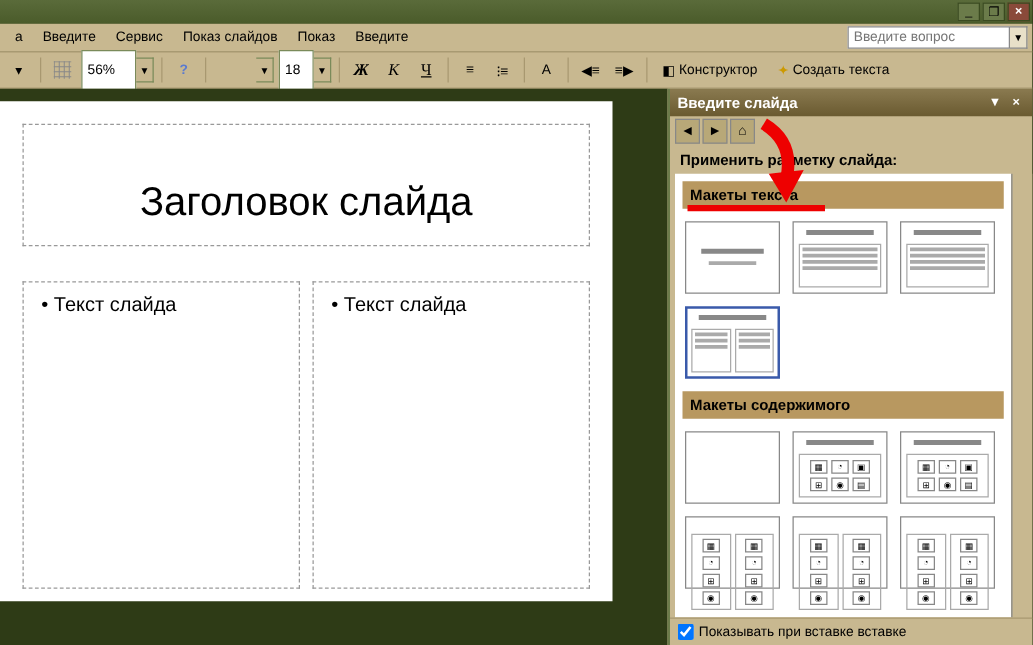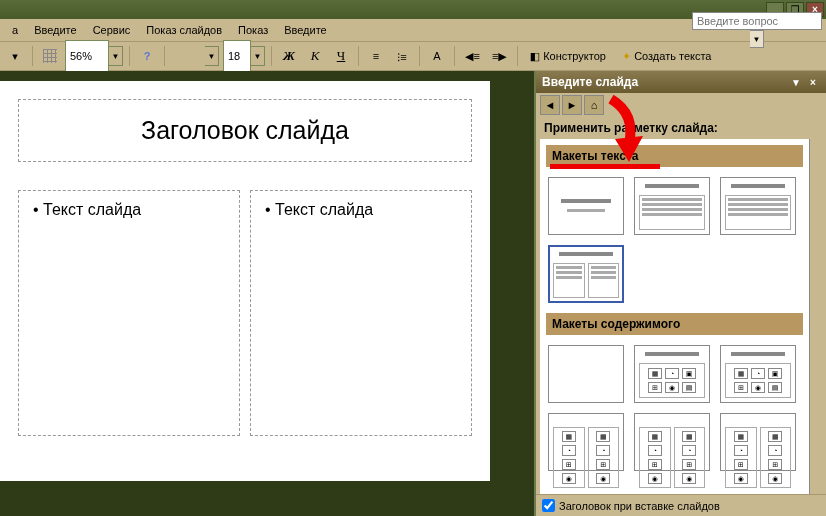--- a/index.html
+++ b/index.html
@@ -7,21 +7,21 @@
   
   
   .titlebar { height: 19px; background: linear-gradient(to bottom, #5a6b3a, #4a5b2a); display: flex; justify-content: flex-end; align-items: center; padding-right: 2px; gap: 2px; }
   .winbtn { width: 18px; height: 15px; background: #6b7b4a; border: 1px solid #3a4a20; display: flex; align-items: center; justify-content: center; font-size: 10px; color: #000; cursor: pointer; }
   .winbtn.close { background: #8a4a3a; color: #fff; font-weight: bold; }
   
   
   .menubar { height: 22px; background: #c8b890; display: flex; align-items: center; padding: 0 4px; gap: 0; }
   .menuitem { padding: 3px 8px; cursor: pointer; }
   .menubar .spacer { flex: 1; }
-  .askbox { display: flex; align-items: center; flex-direction: column; }
+  .askbox { display: flex; align-items: center; }
   .askbox input { width: 130px; height: 18px; border: 1px solid #888; padding: 0 4px; font-size: 11px; }
   .askbox .dd { width: 14px; height: 18px; border: 1px solid #888; border-left: none; background: #e8e0c8; display:flex; align-items:center; justify-content:center; font-size:8px; }
   
   
   .toolbars { background: #c8b890; border-top: 1px solid #a89870; border-bottom: 1px solid #a89870; height: 30px; display: flex; align-items: center; padding: 0 4px; gap: 4px; }
   .tbtn { min-width: 22px; height: 22px; border: 1px solid transparent; display: flex; align-items: center; justify-content: center; padding: 0 3px; cursor: pointer; }
   .sep { width: 1px; height: 20px; background: #a89870; margin: 0 2px; }
   .combo { display: flex; align-items: center; }
   .combo input { height: 32px; border: 1px solid #7a8a5a; padding: 0 4px; font-size: 11px; background: #fff; }
   .combo .cdd { width: 14px; height: 20px; border: 1px solid #7a8a5a; border-left: none; background: #c8b890; display:flex;align-items:center;justify-content:center;font-size:8px; }
@@ -30,21 +30,21 @@
   .tbtn.uline { text-decoration: underline; font-family: "Times New Roman"; font-size:13px;}
   .tbtn.txt { font-size: 11px; padding: 0 5px; }
   .icon-grid { width:14px; height:14px; background: linear-gradient(#888 1px, transparent 1px) 0 0/100% 4px, linear-gradient(90deg, #888 1px, transparent 1px) 0 0/4px 100%; }
   
   
   .main { display: flex; height: 445px; }
   .slidearea { flex: 1; background: #2e3b16; display: flex; flex-direction: column; overflow:hidden; }
   .slidecanvas { flex: 1; display: flex; align-items: flex-start; justify-content: flex-start; padding: 10px 0 0 0; }
   .slide { width: 490px; height: 400px; background: #fff; padding: 18px; }
   .slide-title-box { border: 1px dashed #999; padding: 16px 10px; text-align: center; margin-bottom: 14px; }
-  .slide-title { font-family: Arial; font-size: 25px; }
+  .slide-title { font-family: Arial; font-size: 32px; margin-top: 27px; }
   .slide-cols { display: flex; gap: 10px; height: 260px; }
   .slide-col { flex: 1; border: 1px dashed #999; padding: 10px 14px; margin-top: 14px; }
   .slide-bullet { font-family: Arial; font-size: 16px; }
   .slide-bullet::before { content: "• "; }
   .vscroll { width: 17px; background: #c8b890; border-left:1px solid #888; }
   
   .notesarea { height: 25px; background: #fff; border-top: 1px solid #888; padding: 4px 6px; color: #888; font-size: 12px; }
   
   
   .taskpane { width: 292px; background: #c8b890; border-left: 2px solid #6b7b4a; display: flex; flex-direction: column; }
@@ -305,21 +305,21 @@
                 </div>
             </div>
           </div>
         </div>
       </div>
       <div class="layouts-scroll"></div>
     </div>
 
     <div class="taskfoot">
       <input type="checkbox" checked="" style="">
-      <span>Заголовок при вставке слайдов</span>
+      <span>Показывать при вставке вставке</span>
     </div>
   </div>
 </div>
 
 <div class="arrow-anno">
   <svg width="50" height="75">
     <path d="M 10 5 Q 35 20 28 50" stroke="#e00" stroke-width="10" fill="none"></path>
     <path d="M 14 45 L 28 68 L 42 42 Z" fill="#e00"></path>
   </svg>
 </div>

